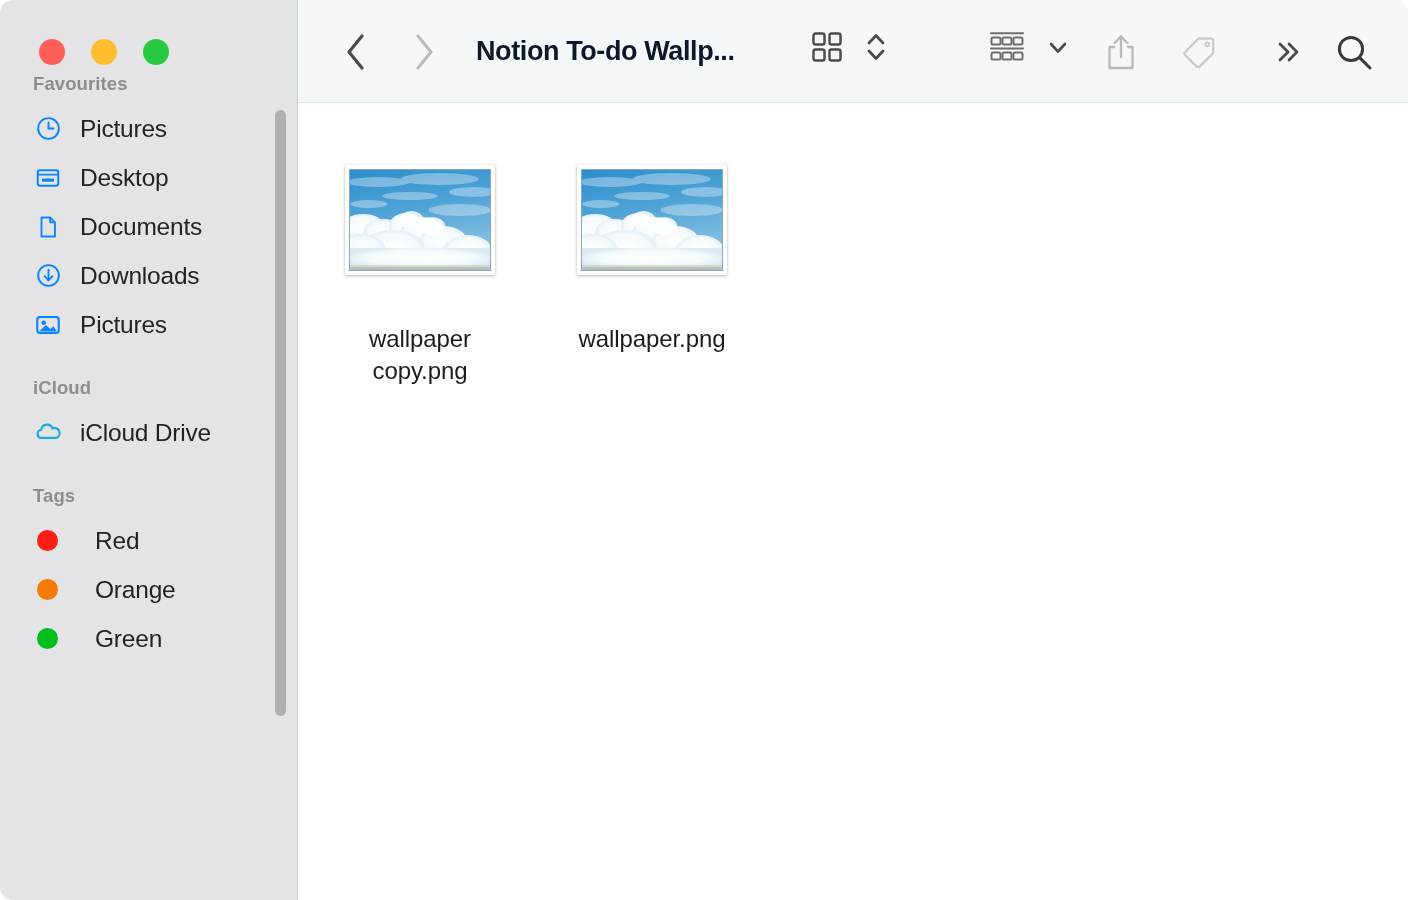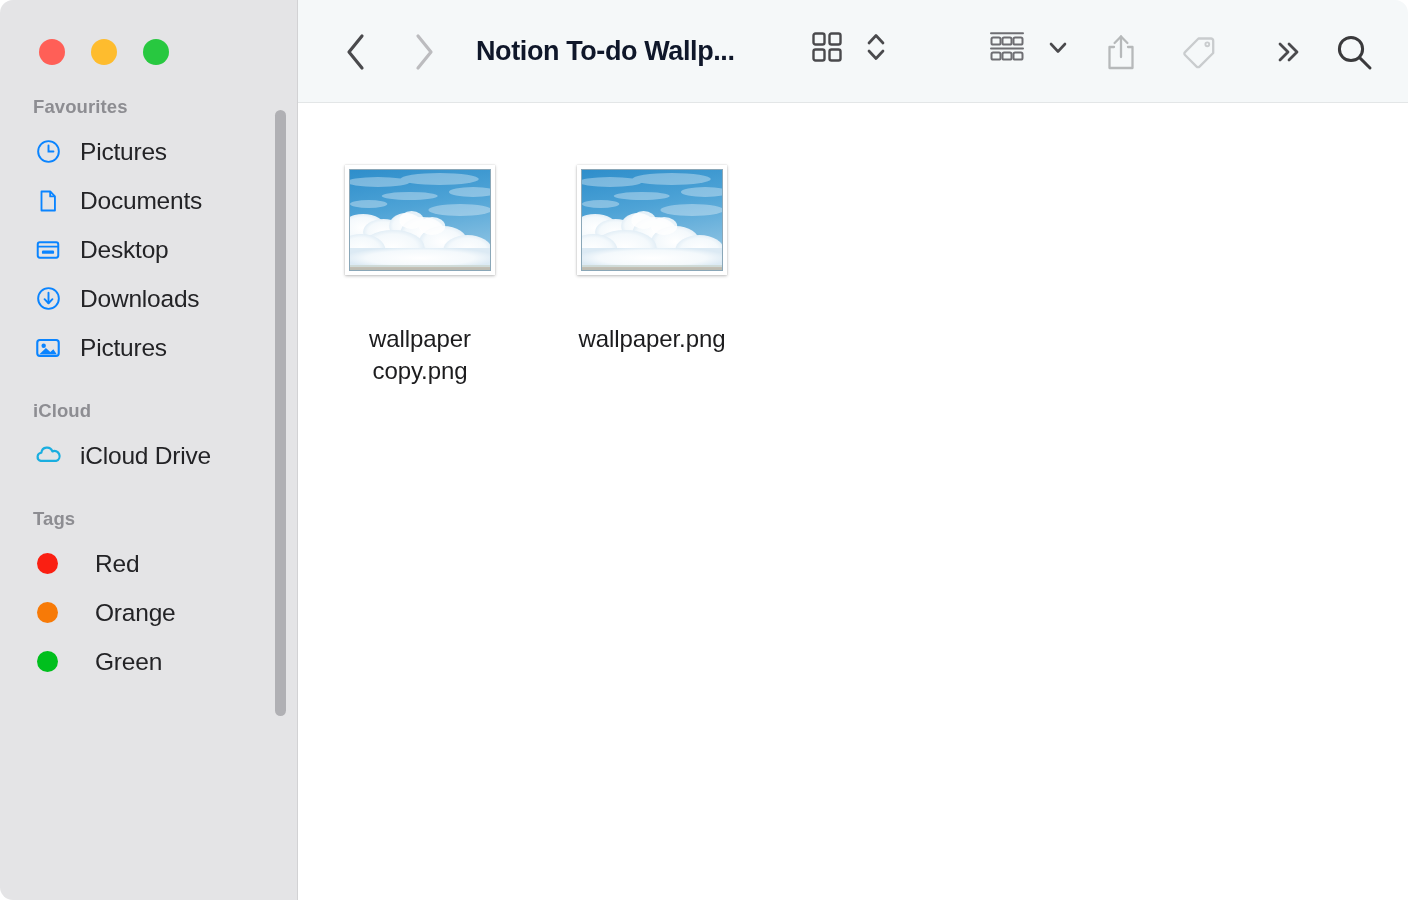--- a/index.html
+++ b/index.html
@@ -24,21 +24,21 @@
     display: flex;
   }
 
   
   #sidebar {
     position: relative;
     width: 298px;
     height: 100%;
     flex: 0 0 298px;
     background: #e4e4e6;
-    padding-top: 96px;
+    padding-top: 73px;
     overflow: hidden;
   }
 
   .sb-section-title {
     font-size: 18.5px;
     font-weight: bold;
     color: #8d8d92;
     padding-left: 33px;
     letter-spacing: 0.1px;
     margin-bottom: 9px;
@@ -240,37 +240,37 @@
           <circle cx="12" cy="12" r="9.2"></circle>
           <path d="M12 6.6 V12 H16.4" stroke-linecap="round"></path>
         </svg>
       </span>
       <span class="sb-label">Pictures</span>
     </div>
 
 
     <div class="sb-item">
       <span class="sb-icon">
-        <svg width="26" height="26" viewBox="0 0 24 24" fill="none" stroke="#0a84ff" stroke-width="1.7" stroke-linejoin="round">
-          <path d="M6 3.2 H14 L18.4 7.8 V20.8 H6 Z"></path>
-          <path d="M14 3.2 V7.8 H18.4"></path>
-        </svg>
-      </span>
-      <span class="sb-label">Documents</span>
-    </div>
-
-    <div class="sb-item">
-      <span class="sb-icon">
         <svg width="28" height="28" viewBox="0 0 24 24" fill="none" stroke="#0a84ff" stroke-width="1.7">
           <rect x="3.2" y="5.4" width="17.6" height="13.2" rx="1.8"></rect>
           <path d="M3.2 9.1 H20.8"></path>
           <rect x="6.8" y="12.4" width="10.4" height="2.9" rx="1" fill="#0a84ff" stroke="none"></rect>
         </svg>
       </span>
       <span class="sb-label">Desktop</span>
+    </div>
+
+    <div class="sb-item">
+      <span class="sb-icon">
+        <svg width="26" height="26" viewBox="0 0 24 24" fill="none" stroke="#0a84ff" stroke-width="1.7" stroke-linejoin="round">
+          <path d="M6 3.2 H14 L18.4 7.8 V20.8 H6 Z"></path>
+          <path d="M14 3.2 V7.8 H18.4"></path>
+        </svg>
+      </span>
+      <span class="sb-label">Documents</span>
     </div>
 
     <div class="sb-item">
       <span class="sb-icon">
         <svg width="27" height="27" viewBox="0 0 24 24" fill="none" stroke="#0a84ff" stroke-width="1.7">
           <circle cx="12" cy="12" r="9.2"></circle>
           <path d="M12 6.8 V16" stroke-linecap="round"></path>
           <path d="M8.5 12.6 L12 16.2 L15.5 12.6" stroke-linecap="round" stroke-linejoin="round"></path>
         </svg>
       </span>

